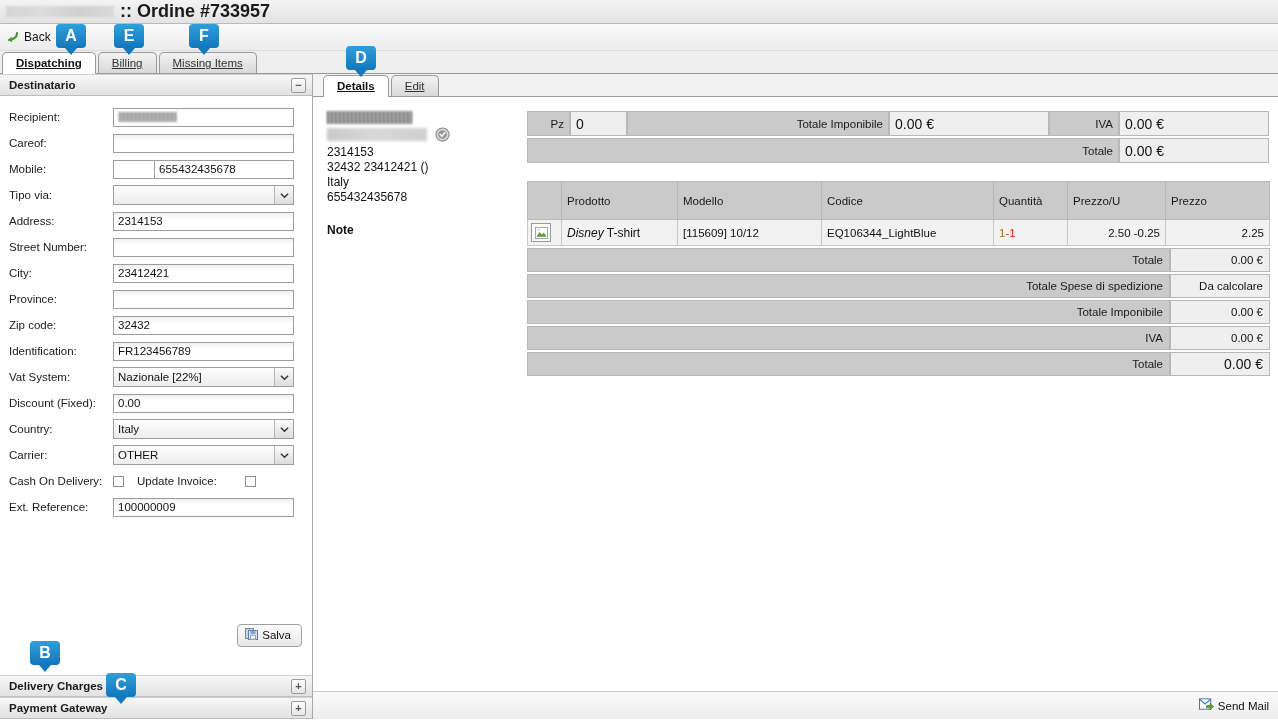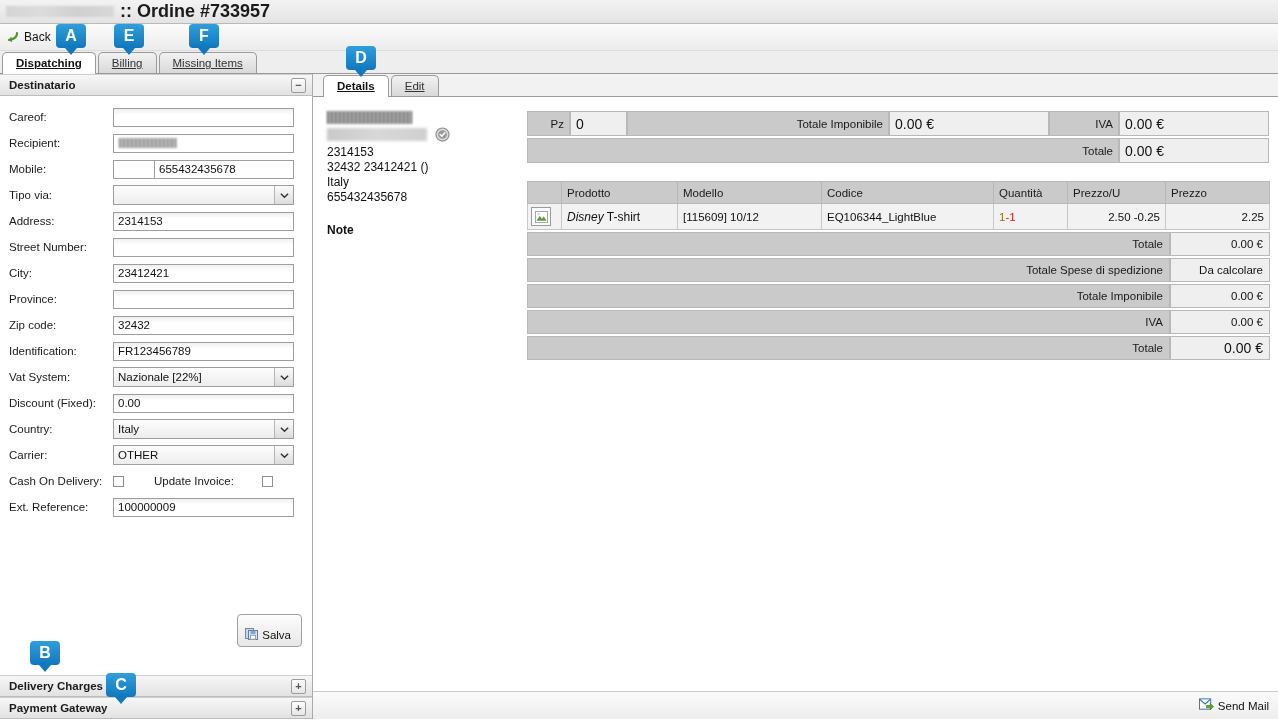--- a/index.html
+++ b/index.html
@@ -102,29 +102,29 @@
   }
   .sel .arrow svg{width:9px;height:9px;}
   .mobile-wrap{display:flex;width:181px;}
   .mobile-pref{width:42px;height:19px;border:1px solid #9d9d9d;background:#fff;box-sizing:border-box;}
   .mobile-num{flex:1;height:19px;border:1px solid #9d9d9d;border-left:none;background:#fff;box-sizing:border-box;
     font-size:11.5px;padding:0 4px;display:flex;align-items:center;color:#111;}
   .cb{
     width:11px;height:11px;border:1px solid #8f8f8f;background:#fff;
     display:inline-block;vertical-align:middle;cursor:pointer;box-sizing:border-box;
   }
-  .inline-lbl{font-size:11.5px;color:#1b1b1b;margin-left:30px;margin-right:28px;}
+  .inline-lbl{font-size:11.5px;color:#1b1b1b;margin-left:13px;margin-right:28px;}
 
   
   .salva-area{position:absolute;right:10px;bottom:72px;}
   .salva{
     display:flex;align-items:center;gap:3px;
     border:1px solid #a0a0a0;border-radius:4px;
     background:linear-gradient(#fdfdfd,#e7e7e7);
-    padding:12px 10px 3px 7px;font-size:11.5px;color:#111;cursor:pointer;
+    padding:2px 10px 3px 7px;font-size:11.5px;color:#111;cursor:pointer;
   }
   .bottom-panels{position:absolute;left:0;right:0;bottom:0;}
 
   
   .sub-tabbar{
     height:23px;background:#f2f2f2;display:flex;align-items:flex-end;
     padding-left:10px;box-sizing:border-box;border-bottom:1px solid #9a9a9a;
   }
   .rt-inner{display:flex;padding:14px 8px 0 10px;}
   .addr-col{width:200px;padding-left:4px;}
@@ -145,21 +145,21 @@
     border:1px solid #b8b8b8;box-sizing:border-box;
     display:flex;align-items:center;height:25px;
   }
   .lbl-cell{background:#cacaca;justify-content:flex-end;padding-right:5px;font-size:11.5px;color:#1a1a1a;}
   .val-cell{background:#efefef;justify-content:flex-start;padding-left:5px;font-size:14px;color:#111;}
 
   
   .ptable{width:100%;border-collapse:collapse;margin-top:18px;table-layout:fixed;}
   .ptable th{
     background:#cacaca;border:1px solid #b8b8b8;height:21px;
-    font-weight:normal;font-size:11.5px;color:#1a1a1a;text-align:left;padding:0 5px;
+    font-weight:normal;font-size:11.5px;color:#1a1a1a;text-align:left;padding:8px 5px;
   }
   .ptable td{
     background:#f2f2f2;border:1px solid #c8c8c8;height:25px;
     font-size:11.5px;color:#111;padding:0 5px;
   }
   td.prod{font-size:12px;}
   td.prod i{font-style:italic;}
   .num{text-align:right;}
   .qty .q1{color:#8a7a1e;}
   .qty .q2{color:#d22;}
@@ -240,31 +240,31 @@
 
     <div class="left-col">
       <div class="panel-head">
         <span>Destinatario</span>
         <span class="pm-btn">−</span>
       </div>
 
       <div class="form">
 
         <div class="frow">
-          <div class="flabel">Careof:</div>
-          <div class="fctl">
-            <input class="inp" value="" style="">
-          </div>
-        </div>
-
-        <div class="frow">
           <div class="flabel">Recipient:</div>
           <div class="fctl">
             <input class="inp blurval" value="" style="">
             <span class="blur-val"></span>
+          </div>
+        </div>
+
+        <div class="frow">
+          <div class="flabel">Careof:</div>
+          <div class="fctl">
+            <input class="inp" value="" style="">
           </div>
         </div>
 
         <div class="frow">
           <div class="flabel">Mobile:</div>
           <div class="mobile-wrap">
             <div class="mobile-pref"></div>
             <div class="mobile-num">655432435678</div>
           </div>
         </div>

